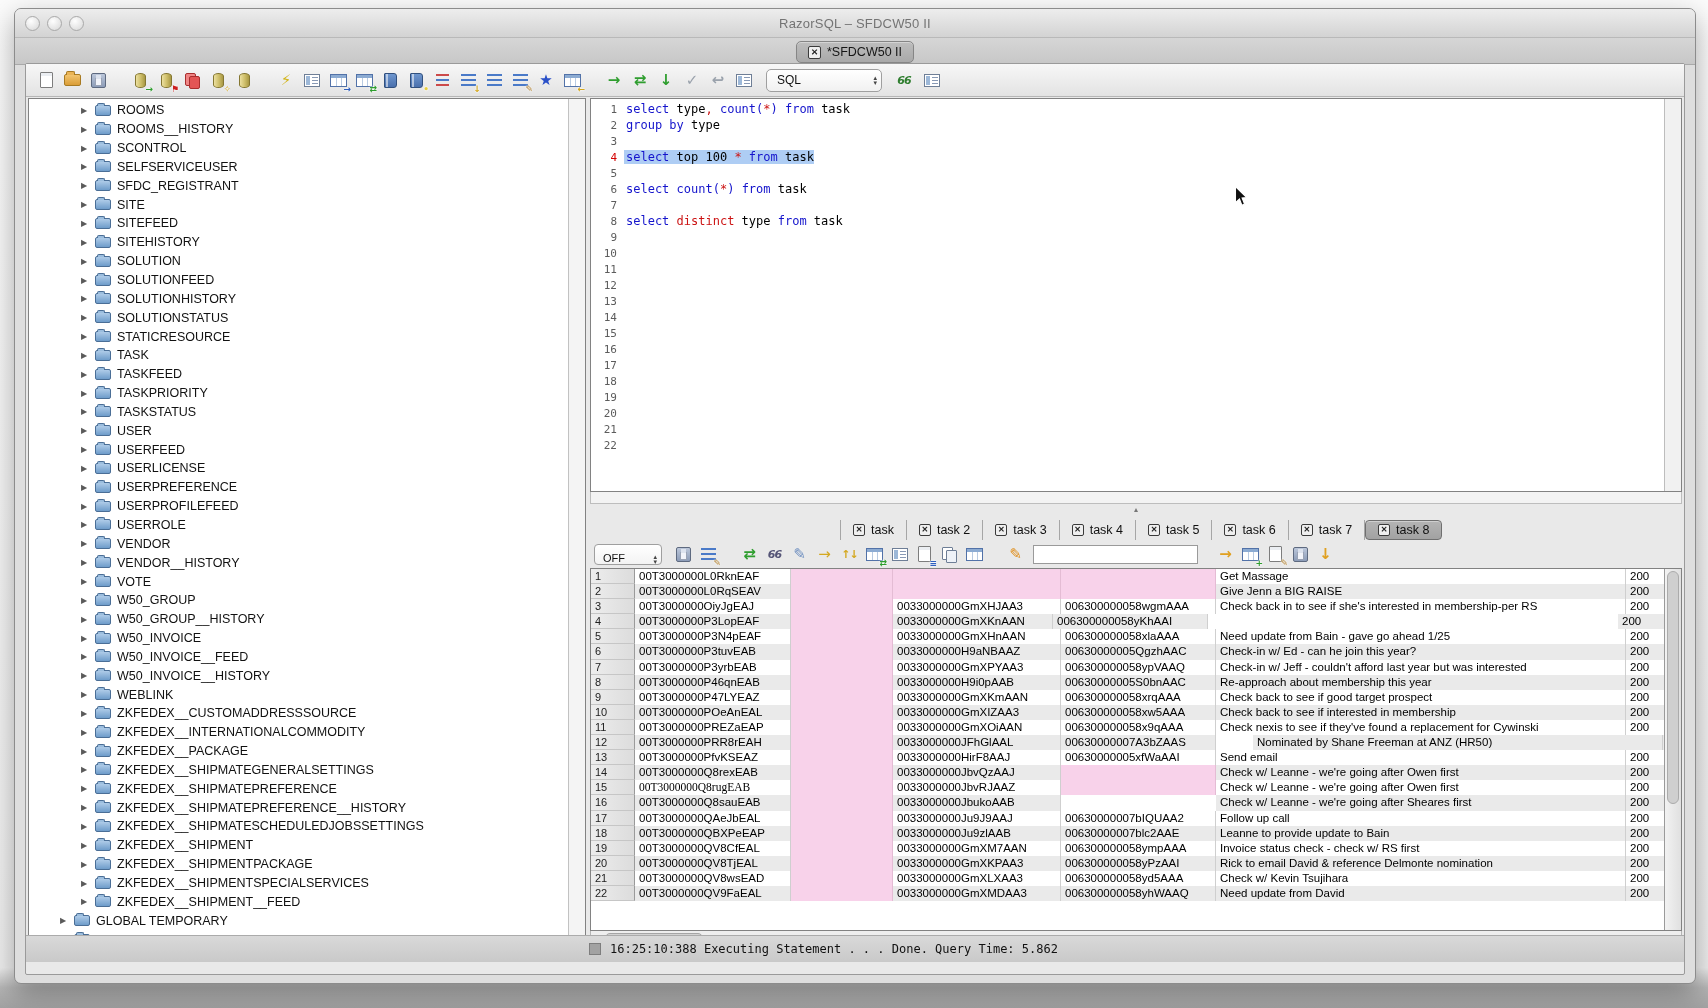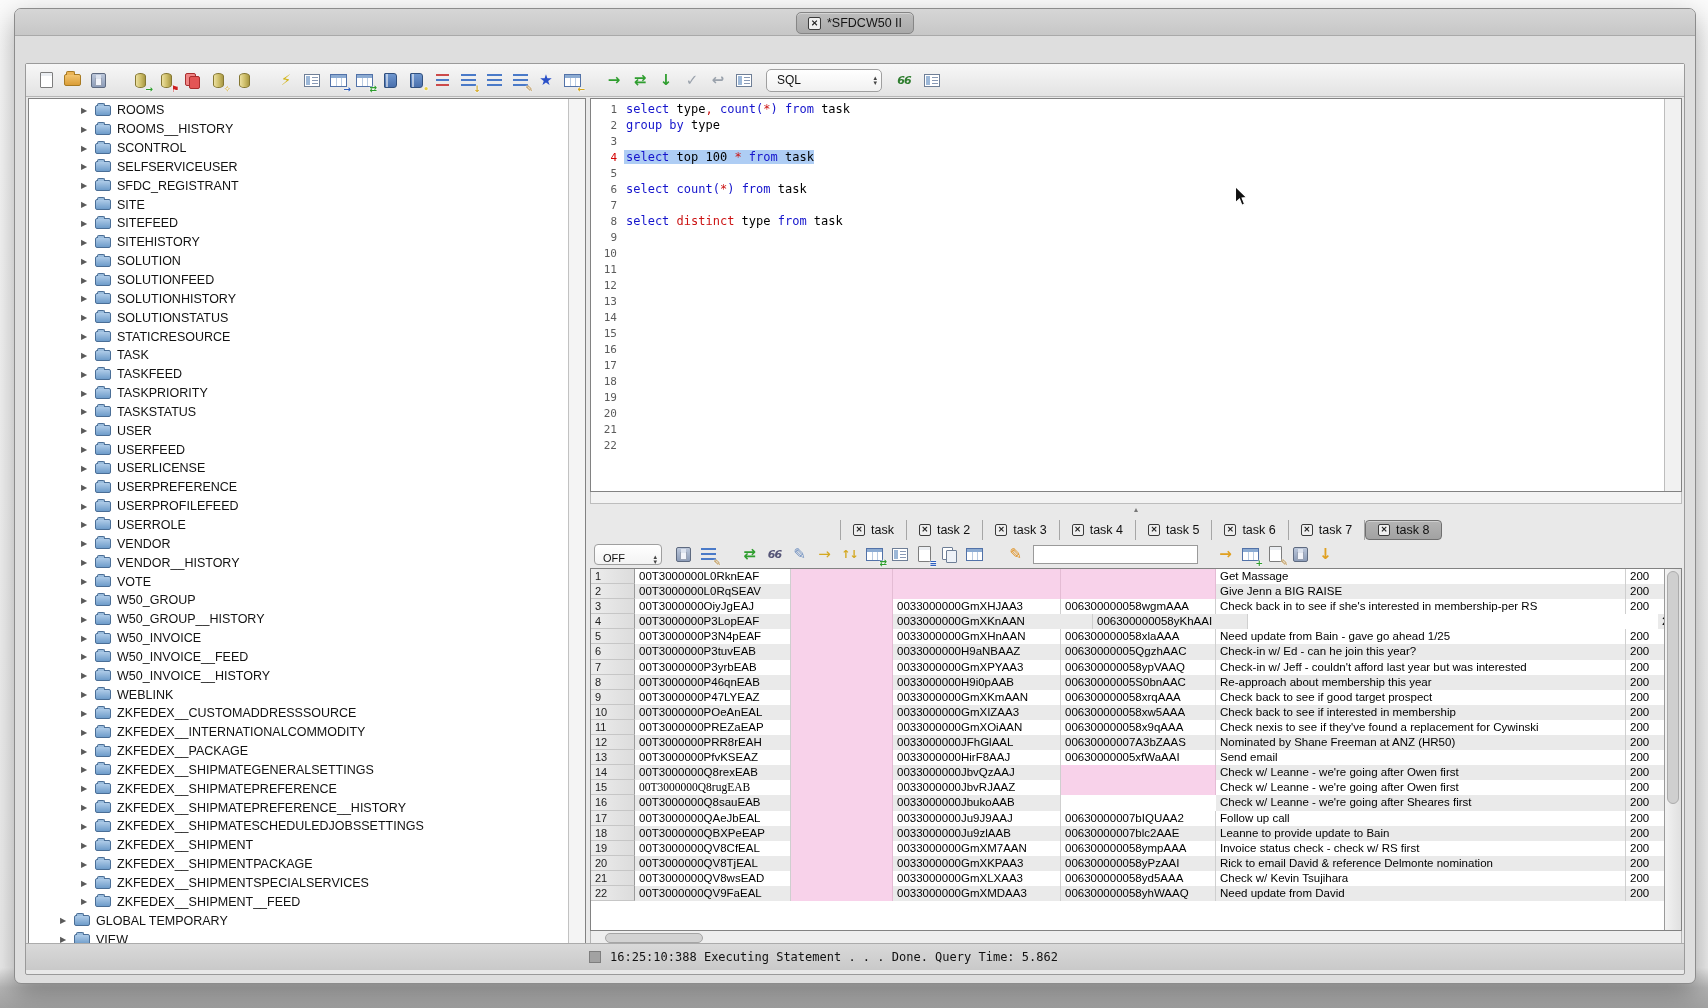--- a/index.html
+++ b/index.html
@@ -122,30 +122,38 @@
   .g-cell.num{background:linear-gradient(90deg,#ededed,#dcdcdc);border-right:1px solid #9a9a9a;
     border-bottom:1px solid #c6c6c6;font-size:11px;color:#222}
   .g-cell.last{flex:1;min-width:0;border-right:none}
   .r-even .g-cell:not(.num):not(.null-cell){background:#eaeaea}
   .null-cell{background:#f8d2ea !important;border-right:1px solid #e4bcd4}
   .grid-vsb{width:16px;flex:none;background:linear-gradient(90deg,#f2f2f2,#e0e0e0);border-left:1px solid #9a9a9a;position:relative}
   .grid-vsb i{position:absolute;left:2px;right:2px;top:2px;height:64%;background:#cfcfcf;border:1px solid #ababab;border-radius:6px}
   .grid-hsb{height:14px;flex:none;background:#eeeeee;border:1px solid #b4b4b4;border-top:none;position:relative}
   .grid-hsb i{position:absolute;left:14px;top:2px;width:96px;height:8px;background:#d2d2d2;border:1px solid #a5a5a5;border-radius:5px}
   
-  .status-bar{position:absolute;left:0;right:0;bottom:4px;height:26px;background:linear-gradient(#d9d9d9,#c9c9c9);
+  .status-bar{position:absolute;left:0;right:0;bottom:12px;height:26px;background:linear-gradient(#d9d9d9,#c9c9c9);
     border-top:1px solid #ababab;display:flex;align-items:center;padding-left:563px;gap:9px}
   .sb-led{width:10px;height:10px;background:#a2a2a2;border:1px solid #7e7e7e;flex:none}
   .sb-text{font-family:"DejaVu Sans Mono",monospace;font-size:12px;color:#111;white-space:pre}
   .cursor{position:absolute;left:1232px;top:186px;z-index:50;pointer-events:none}
 </style>
 </head>
 <body>
 
 <div class="window">
+  <div class="titlebar">
+    <div class="tl-group">
+      <span class="tl"></span>
+      <span class="tl"></span>
+      <span class="tl"></span>
+    </div>
+    <span class="win-title">RazorSQL – SFDCW50 II</span>
+  </div>
 
   <div class="tabstrip">
     <div class="doc-tab">
       <span class="cbox">✕</span>
       <span>*SFDCW50 II</span>
     </div>
   </div>
 
   <div class="main-frame">
     <div class="toolbar">
@@ -721,21 +729,21 @@
                 <div class="g-cell null-cell" style="width: 102px;"></div>
                 <div class="g-cell" style="width: 168px;">0033000000GmXHJAA3</div>
                 <div class="g-cell" style="width: 155px;">006300000058wgmAAA</div>
                 <div class="g-cell" style="width: 410px;">Check back in to see if she's interested in membership-per RS</div>
                 <div class="g-cell last">200</div>
               </div>
               <div class="g-row r-even">
                 <div class="g-cell num" style="width: 44px;">4</div>
                 <div class="g-cell" style="width: 156px;">00T3000000P3LopEAF</div>
                 <div class="g-cell null-cell" style="width: 102px;"></div>
-                <div class="g-cell" style="width: 200px;">0033000000GmXKnAAN</div>
+                <div class="g-cell" style="width: 160px;">0033000000GmXKnAAN</div>
                 <div class="g-cell" style="width: 155px;">006300000058yKhAAI</div>
                 <div class="g-cell" style="width: 410px; margin-top: 40px;">Follow-up on nomination</div>
                 <div class="g-cell last">200</div>
               </div>
               <div class="g-row">
                 <div class="g-cell num" style="width: 44px;">5</div>
                 <div class="g-cell" style="width: 156px;">00T3000000P3N4pEAF</div>
                 <div class="g-cell null-cell" style="width: 102px;"></div>
                 <div class="g-cell" style="width: 168px;">0033000000GmXHnAAN</div>
                 <div class="g-cell" style="width: 155px;">006300000058xlaAAA</div>
@@ -795,21 +803,21 @@
                 <div class="g-cell" style="width: 155px;">006300000058x9qAAA</div>
                 <div class="g-cell" style="width: 410px;">Check nexis to see if they've found a replacement for Cywinski</div>
                 <div class="g-cell last">200</div>
               </div>
               <div class="g-row r-even">
                 <div class="g-cell num" style="width: 44px;">12</div>
                 <div class="g-cell" style="width: 156px;">00T3000000PRR8rEAH</div>
                 <div class="g-cell null-cell" style="width: 102px;"></div>
                 <div class="g-cell" style="width: 168px;">0033000000JFhGlAAL</div>
                 <div class="g-cell" style="width: 155px;">00630000007A3bZAAS</div>
-                <div class="g-cell" style="width: 410px;">Nominated by Shane Freeman at ANZ (HR50)</div>
+                <div class="g-cell" style="width: 410px; margin-left: 37px;">Nominated by Shane Freeman at ANZ (HR50)</div>
                 <div class="g-cell last">200</div>
               </div>
               <div class="g-row">
                 <div class="g-cell num" style="width: 44px;">13</div>
                 <div class="g-cell" style="width: 156px;">00T3000000PfvKSEAZ</div>
                 <div class="g-cell null-cell" style="width: 102px;"></div>
                 <div class="g-cell" style="width: 168px;">0033000000HirF8AAJ</div>
                 <div class="g-cell" style="width: 155px;">00630000005xfWaAAI</div>
                 <div class="g-cell" style="width: 410px;">Send email</div>
                 <div class="g-cell last">200</div>

